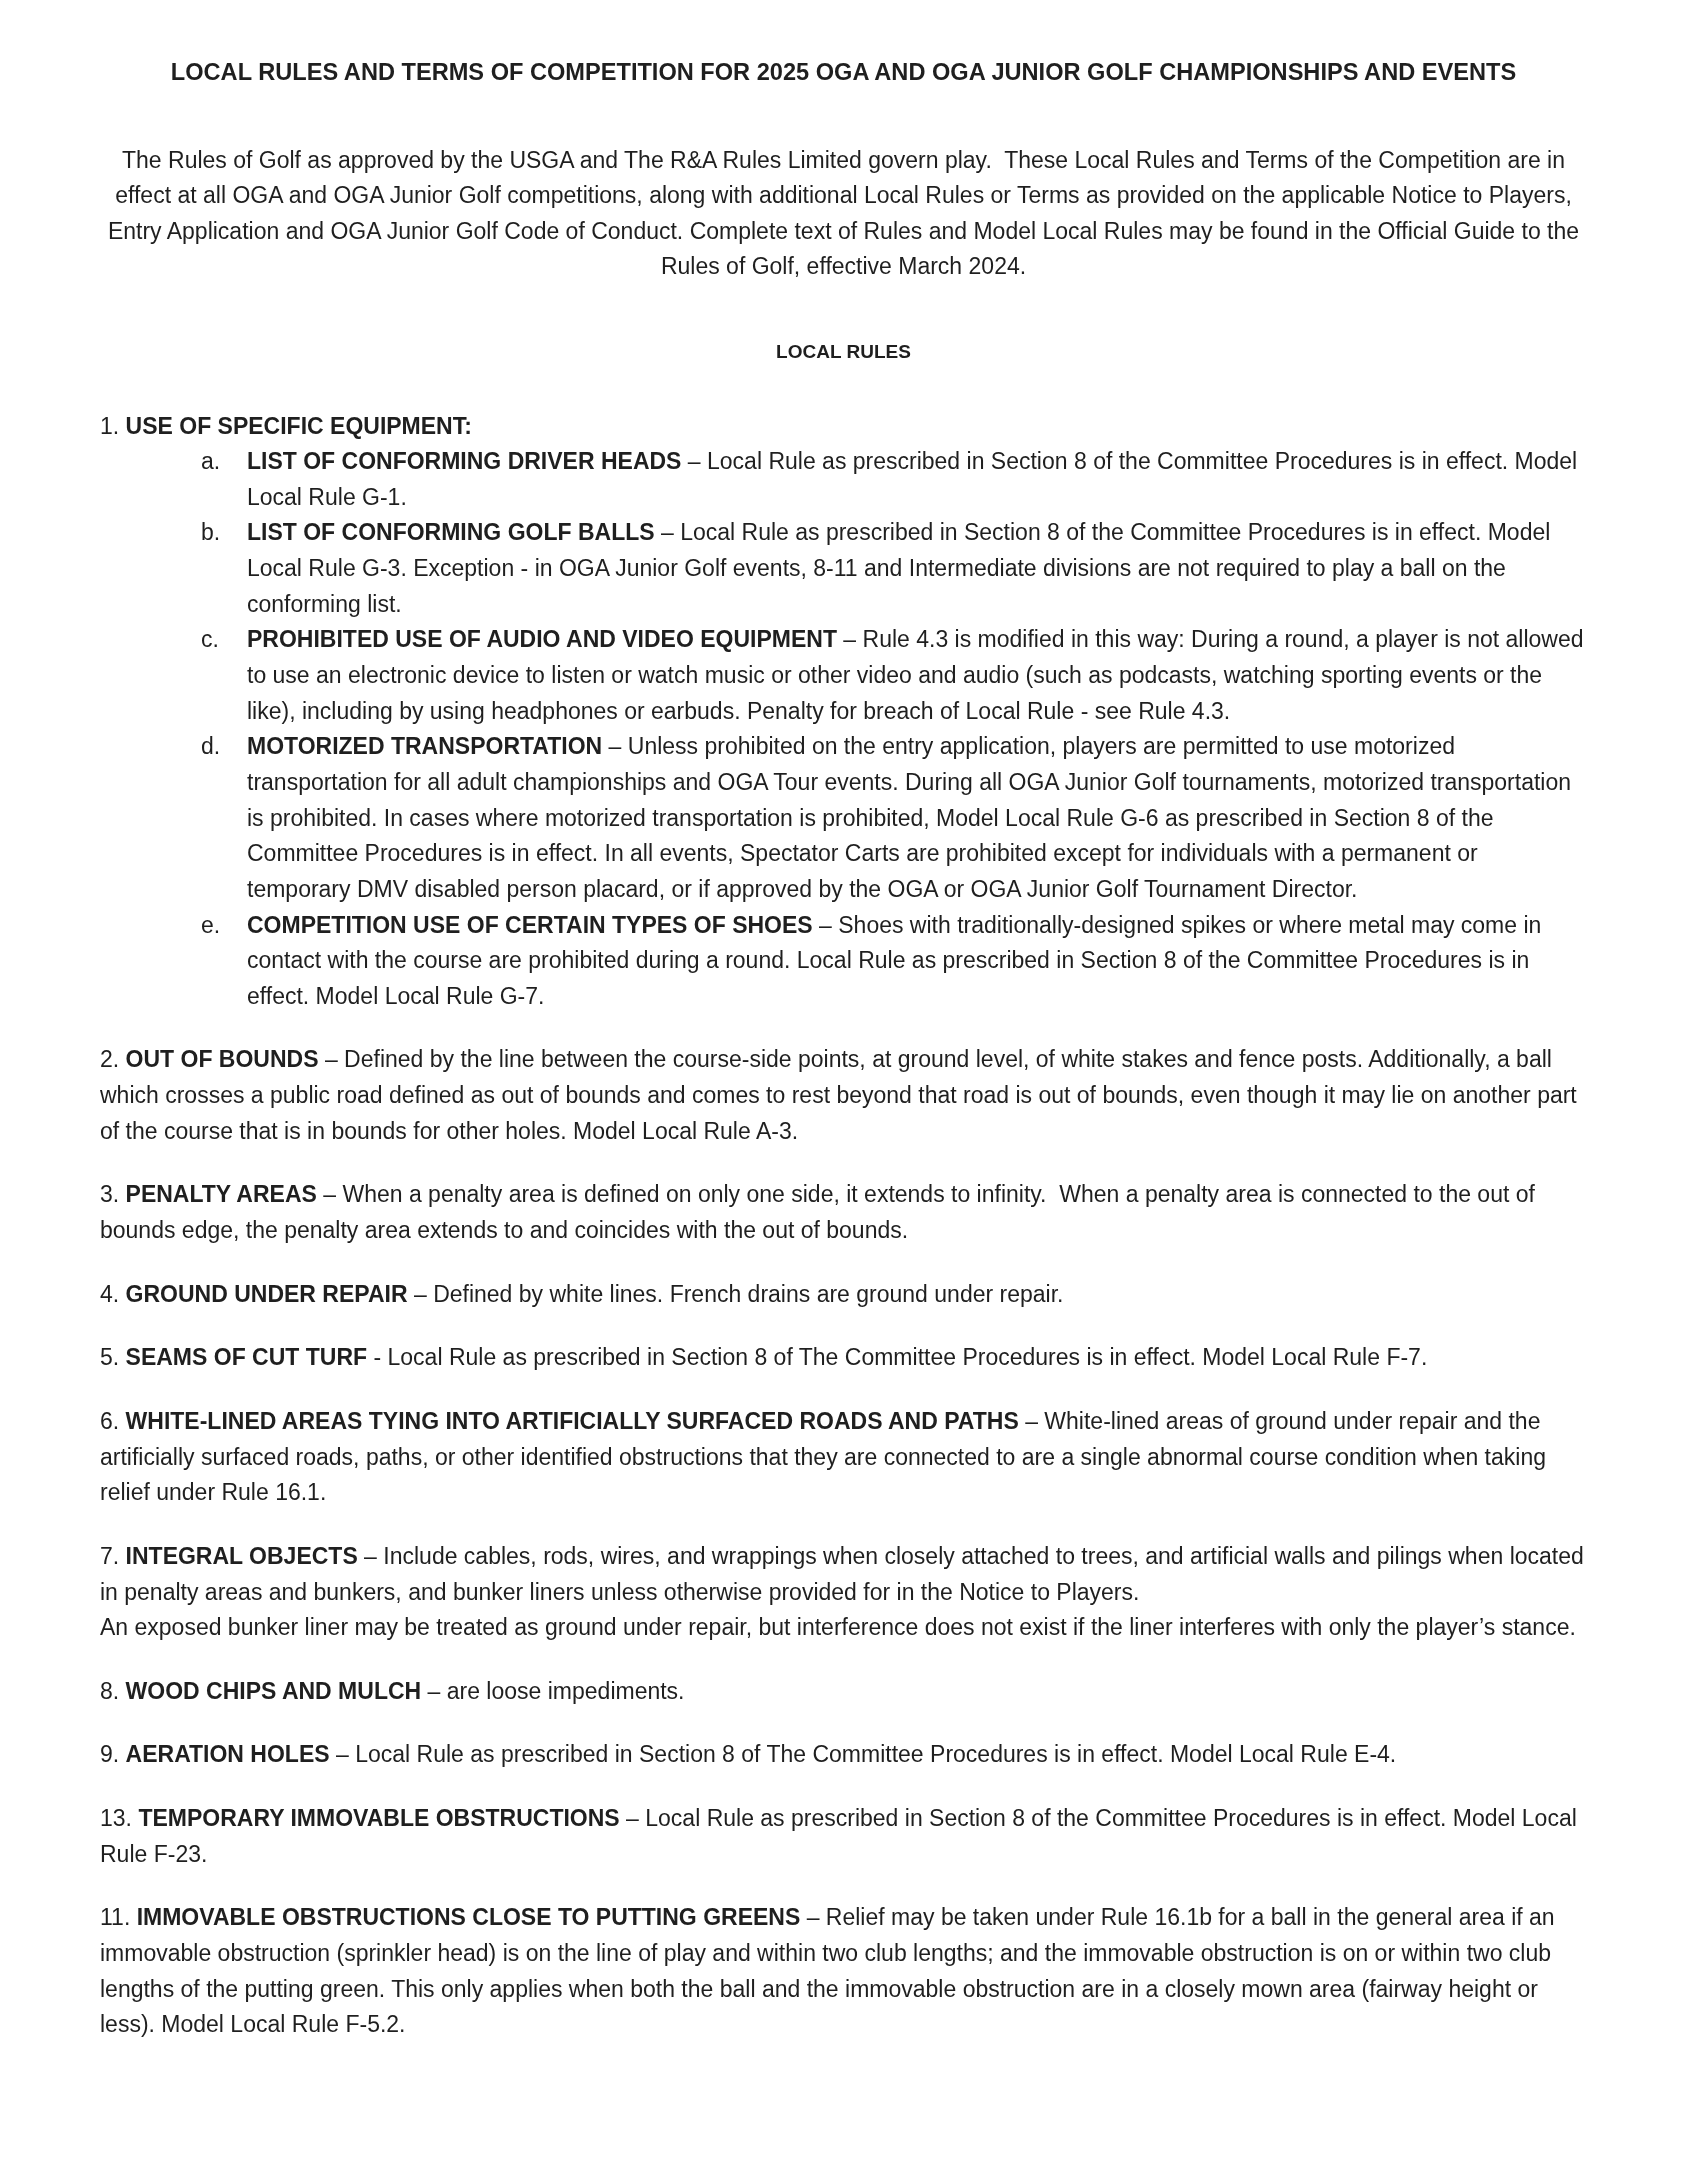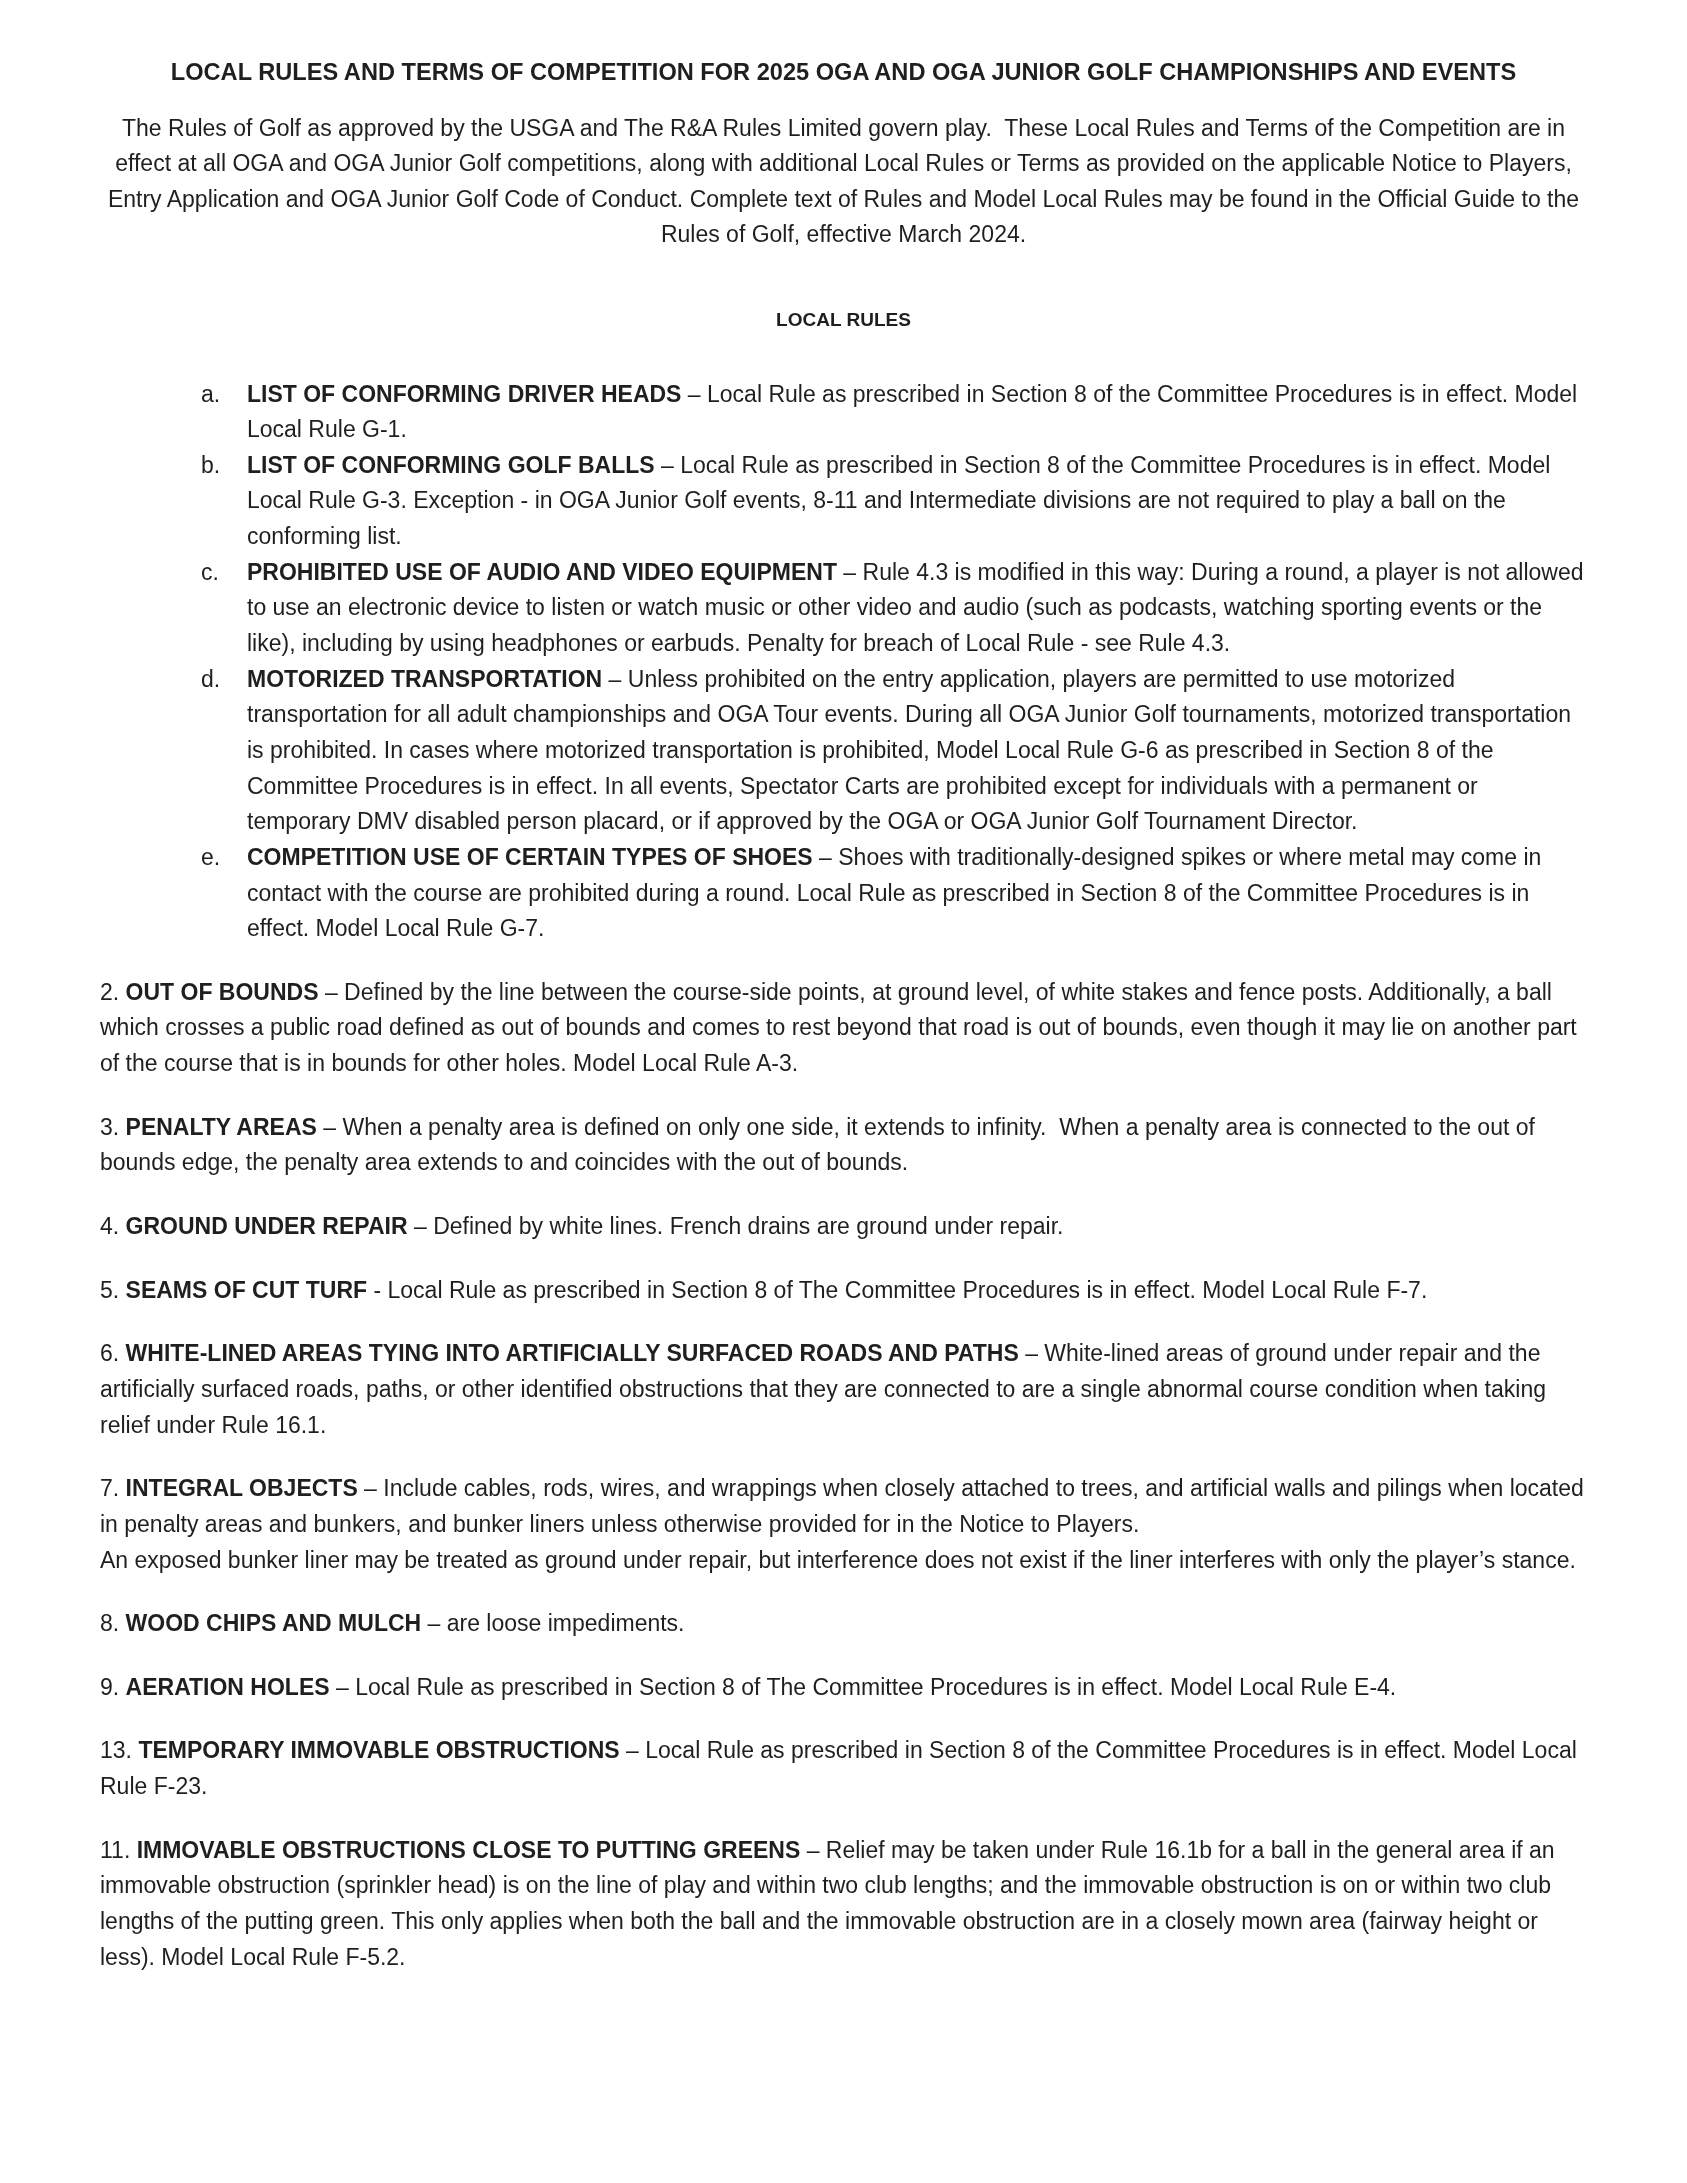--- a/index.html
+++ b/index.html
@@ -14,21 +14,21 @@
     margin: 0 auto;
     background: #ffffff;
     padding: 54px 100px 51px 100px;
     font-size: 23px;
     line-height: 1.55;
   }
   .doc-title {
     font-size: 23.6px;
     font-weight: bold;
     text-align: center;
-    margin-bottom: 20px;
+    margin-bottom: 52px;
   }
   .centered { text-align: center; }
   .intro { white-space: pre-wrap; }
   .penalty {
     font-weight: bold;
     white-space: pre-wrap;
   }
   .section-heading {
     font-size: 19px;
     font-weight: bold;
@@ -55,20 +55,21 @@
 <div class="page">
   <h1 class="doc-title">LOCAL RULES AND TERMS OF COMPETITION FOR 2025 OGA AND OGA JUNIOR GOLF CHAMPIONSHIPS AND EVENTS</h1>
 
   <p class="intro centered"><span class="run">The </span><span class="run i">Rules of Golf</span><span class="run"> as approved by the USGA and The R&amp;A Rules Limited govern play.  These Local Rules and Terms of the Competition are in effect at all OGA and OGA Junior Golf competitions, along with additional Local Rules or Terms as provided on the applicable Notice to Players, Entry Application and OGA Junior Golf Code of Conduct. Complete text of Rules and Model Local Rules may be found in the </span><span class="run i">Official Guide to the Rules of Golf</span><span class="run">, effective March 2024.</span></p>
 
 
   <h2 class="section-heading">LOCAL RULES</h2>
 
   <div class="rules">
       <div class="rule">
+        <p class="rule-text"><span class="run">1. </span><span class="run b">USE OF SPECIFIC EQUIPMENT:</span></p>
         <div class="subitems">
           <div class="subitem">
             <span class="letter run">a.</span>
             <p class="subitem-text"><span class="run b">LIST OF CONFORMING DRIVER HEADS</span><span class="run"> – Local Rule as prescribed in Section 8 of the Committee Procedures is in effect. Model Local Rule G-1.</span></p>
           </div>
           <div class="subitem">
             <span class="letter run">b.</span>
             <p class="subitem-text"><span class="run b">LIST OF CONFORMING GOLF BALLS</span><span class="run"> – Local Rule as prescribed in Section 8 of the Committee Procedures is in effect. Model Local Rule G-3. Exception - in OGA Junior Golf events, 8-11 and Intermediate divisions are not required to play a ball on the conforming list.</span></p>
           </div>
           <div class="subitem">

